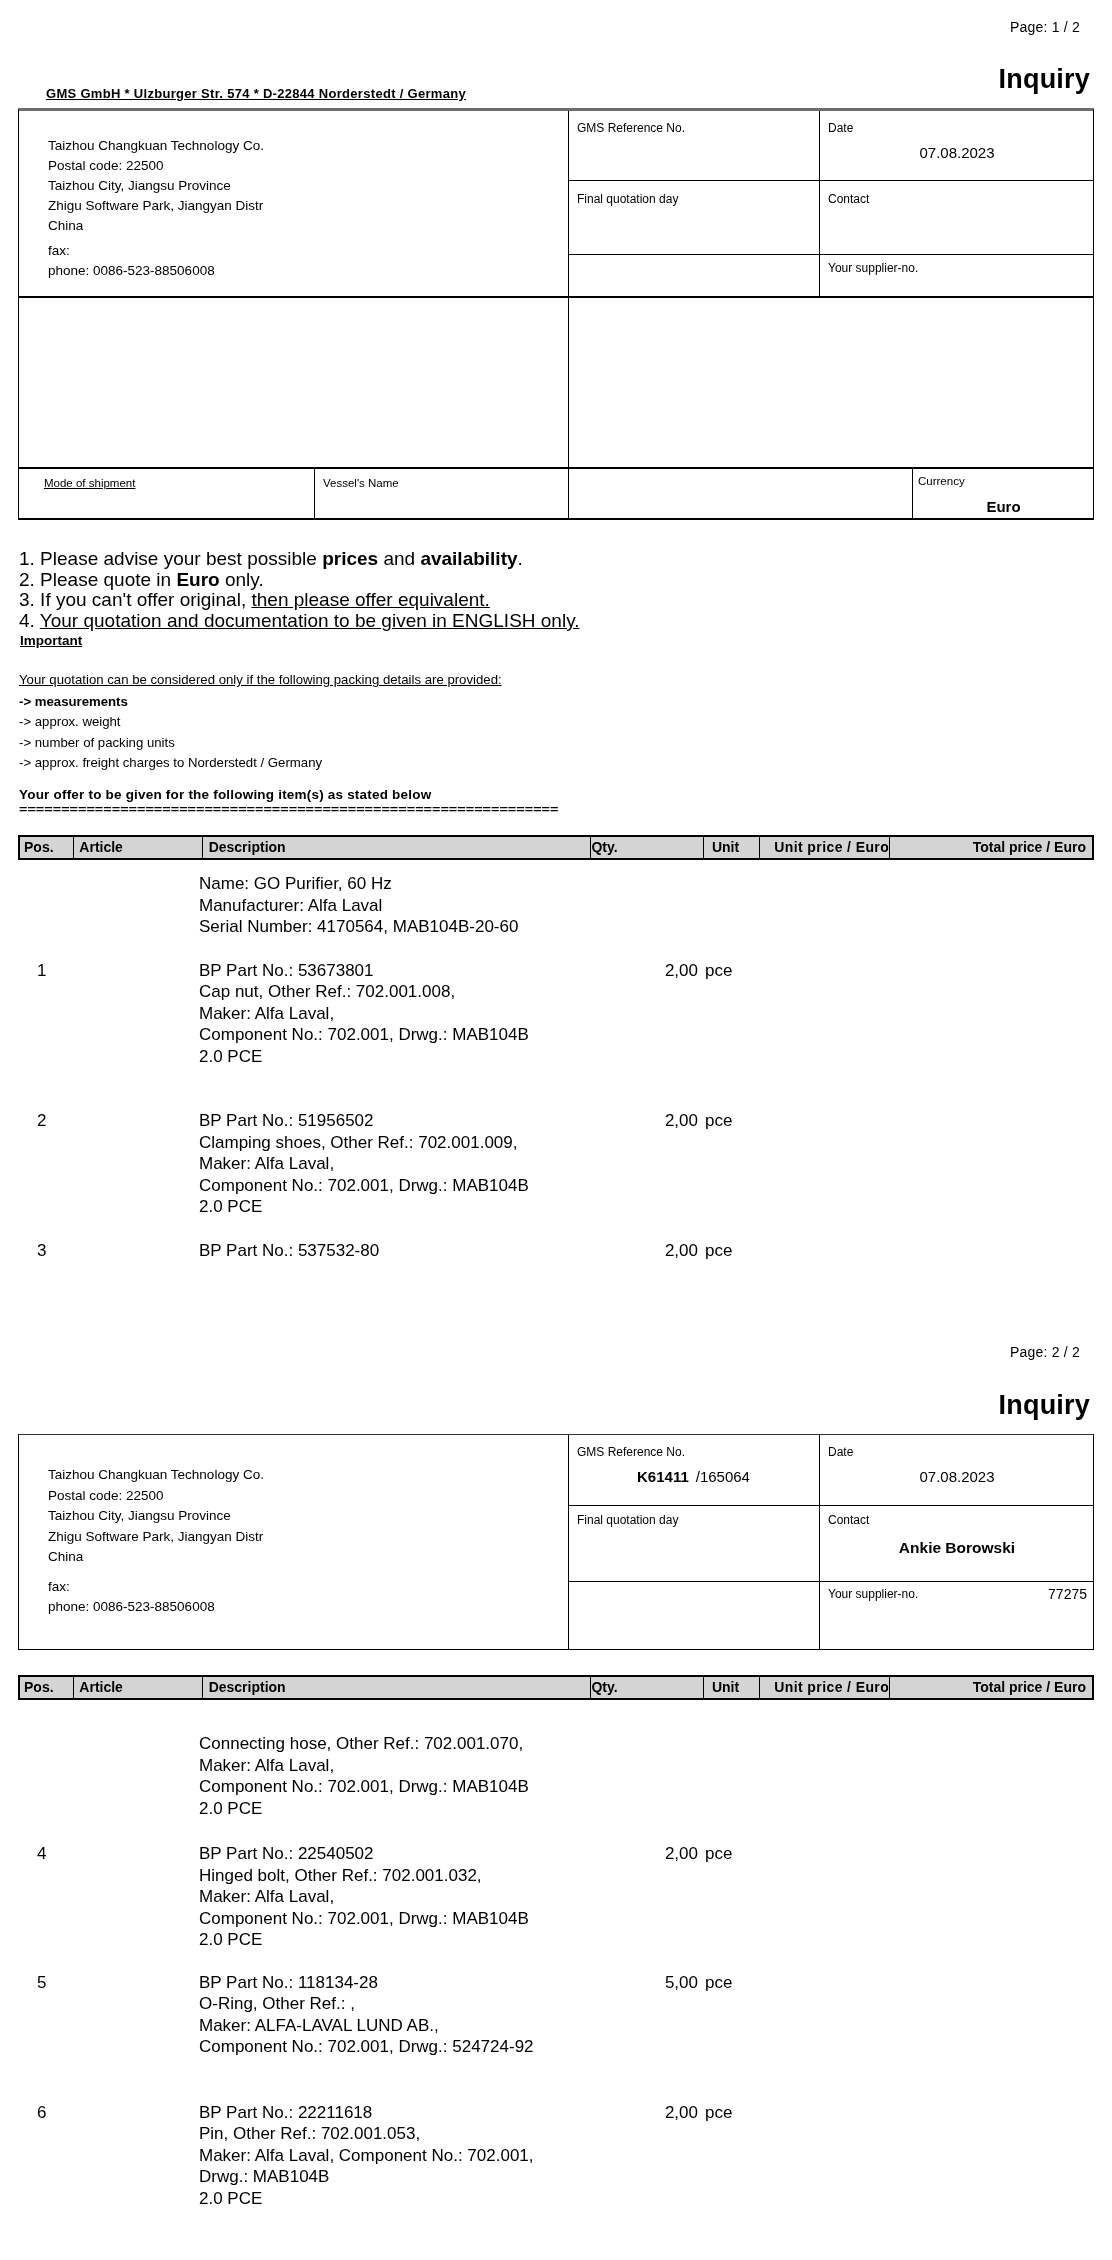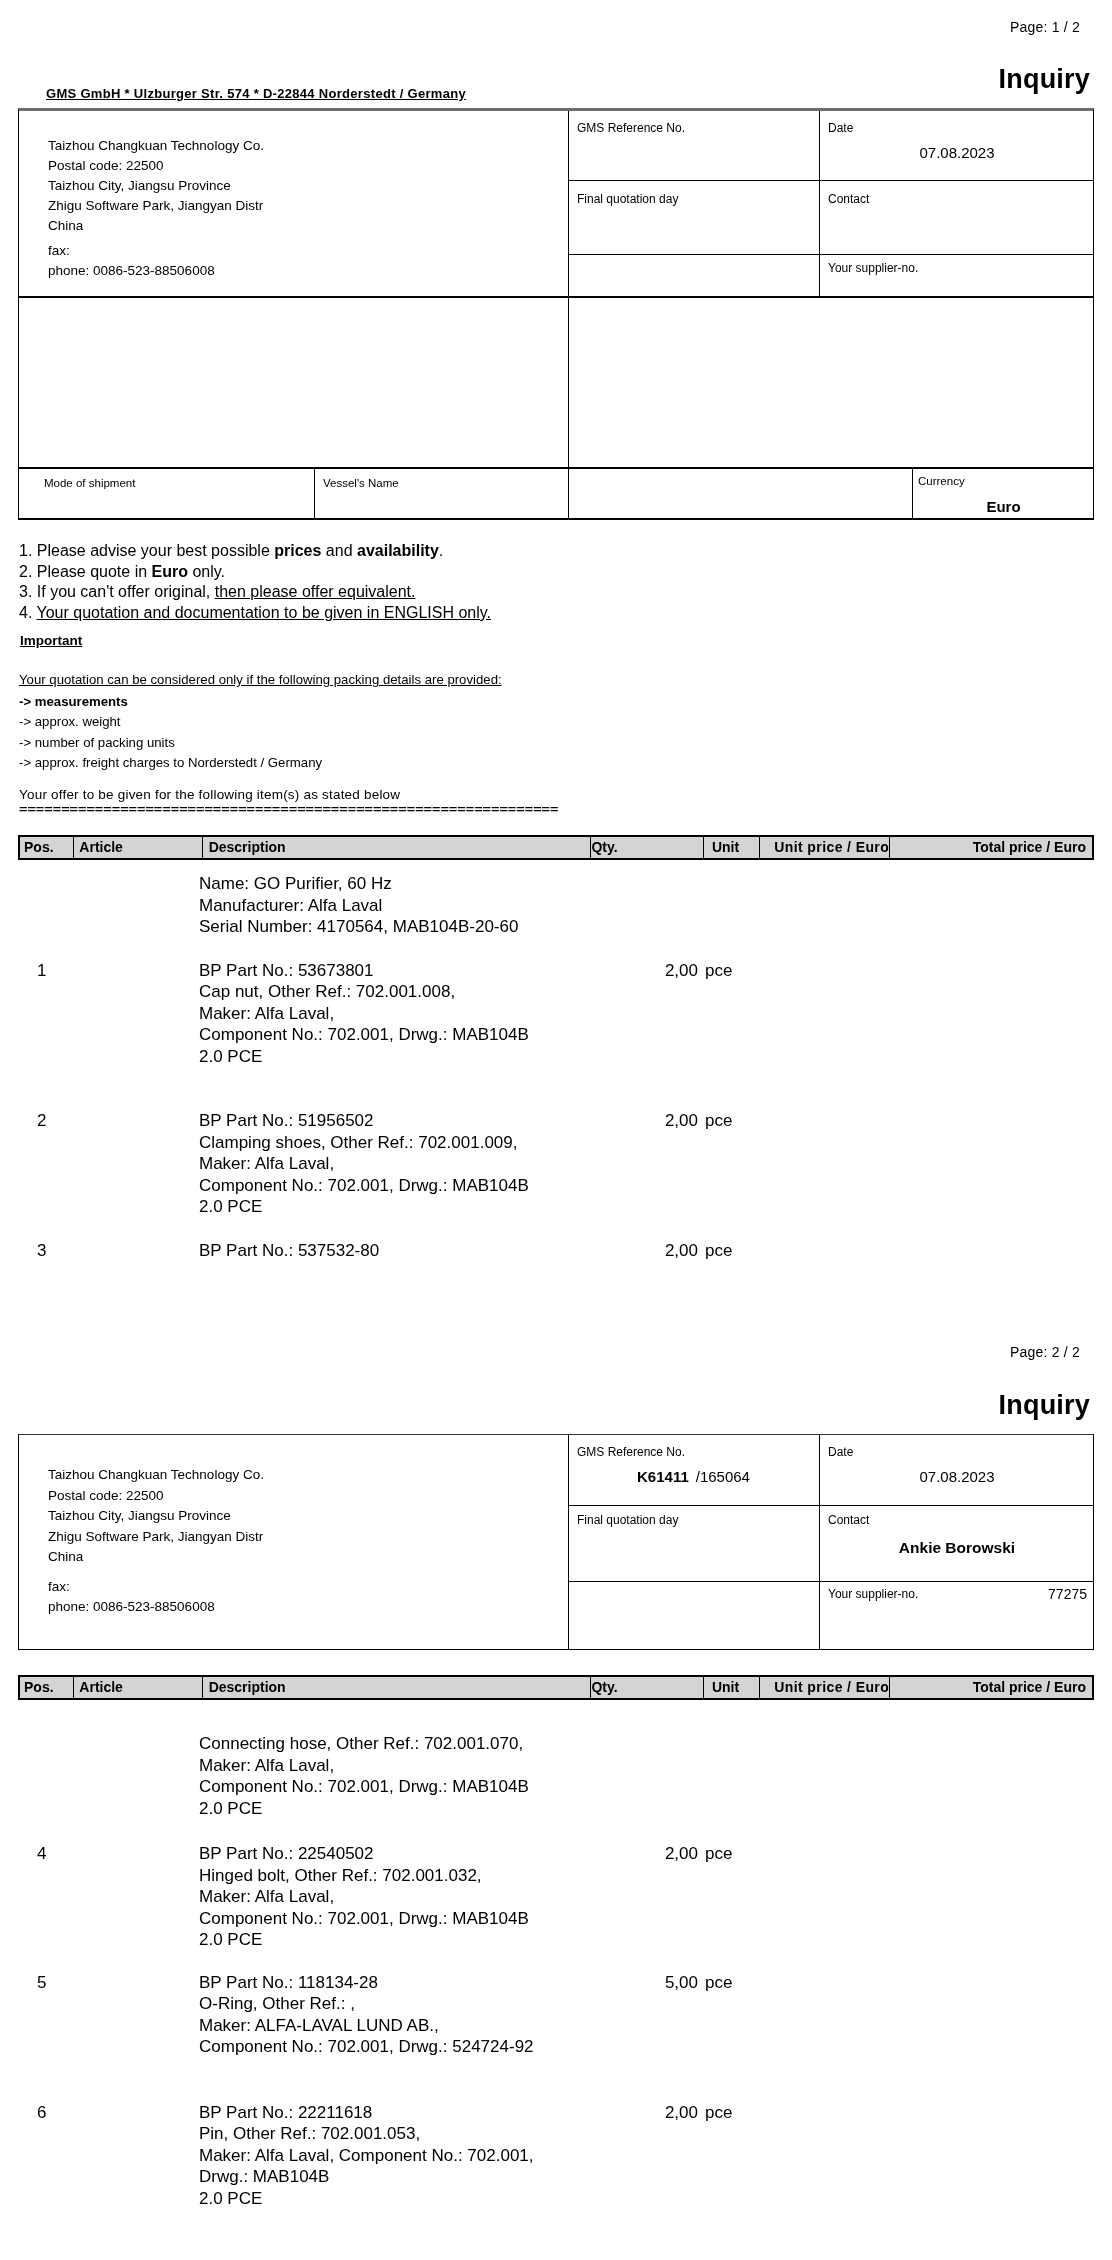--- a/index.html
+++ b/index.html
@@ -21,25 +21,25 @@
   #hbox2{left:18px;top:1434px;width:1076px;height:216px;border-top:1px solid #333;}
   .vl{position:absolute;top:0;bottom:0;width:1px;background:#000;}
   .hl{position:absolute;height:1px;background:#000;}
   .cell-label{position:absolute;font-size:12px;line-height:14px;white-space:nowrap;}
   .small-label{position:absolute;font-size:11.5px;line-height:14px;white-space:nowrap;}
   .value-lg{position:absolute;font-size:15px;line-height:18px;white-space:nowrap;}
   .addr{position:absolute;left:29px;font-size:13.5px;line-height:20px;white-space:nowrap;}
   .addr2{line-height:20.5px;}
 
   
-  .notes{font-size:16px;line-height:20.6px;white-space:nowrap;}
+  .notes{font-size:19px;line-height:20.6px;white-space:nowrap;margin-top:8px;}
   .packing{font-size:13.2px;line-height:20.4px;white-space:nowrap;}
   .heading-sm{font-size:13.5px;font-weight:bold;text-decoration:underline;white-space:nowrap;margin-left:17px;}
   .intro-underl{font-size:13.2px;text-decoration:underline;white-space:nowrap;}
-  .offer{font-size:13.5px;font-weight:normal;letter-spacing:.2px;white-space:nowrap;}
+  .offer{font-size:13.5px;font-weight:bold;letter-spacing:.2px;white-space:nowrap;}
   .sep{font-family:"DejaVu Sans Mono",monospace;font-size:14px;letter-spacing:0;white-space:nowrap;}
 
   
   .thead{position:absolute;left:18px;width:1076px;height:25px;background:#d4d4d4;
          box-sizing:border-box;border:2px solid #000;display:flex;}
   .thead .c{box-sizing:border-box;border-right:1px solid #000;height:100%;
             font-weight:bold;font-size:14px;line-height:20px;white-space:nowrap;overflow:hidden;}
   .thead .c:last-child{border-right:none;}
   .c-pos{width:55px;padding-left:4px;}
   .c-article{width:130px;padding-left:5px;}
@@ -96,21 +96,21 @@
         <div>phone: 0086-523-88506008</div>
       </div>
 
     <div class="cell-label" style="left:558px;top:10px;">GMS Reference No.</div>
     <div class="cell-label" style="left:809px;top:10px;">Date</div>
     <div class="value-lg center" style="left:800px;top:33px;width:276px;">07.08.2023</div>
     <div class="cell-label" style="left:558px;top:81px;">Final quotation day</div>
     <div class="cell-label" style="left:809px;top:81px;">Contact</div>
     <div class="cell-label" style="left:809px;top:150px;">Your supplier-no.</div>
 
-    <div class="small-label" style="left:25px;top:365px;">Mode of shipment</div>
+    <div class="small-label" style="left:25px;top:365px;text-decoration:underline;">Mode of shipment</div>
     <div class="small-label" style="left:304px;top:365px;">Vessel's Name</div>
     <div class="small-label" style="left:899px;top:363px;">Currency</div>
     <div class="value-lg center b" style="left:893px;top:387px;width:183px;">Euro</div>
   </div>
 
   <div class="abs notes" style="left:19px;top:541px;">
       <div><span>1. Please advise your best possible </span><span class="b">prices</span><span> and </span><span class="b">availability</span><span>.</span></div>
       <div><span>2. Please quote in </span><span class="b">Euro</span><span> only.</span></div>
       <div><span>3. If you can't offer original, </span><span class="u">then please offer equivalent.</span></div>
       <div><span>4. </span><span class="u">Your quotation and documentation to be given in ENGLISH only.</span></div>

